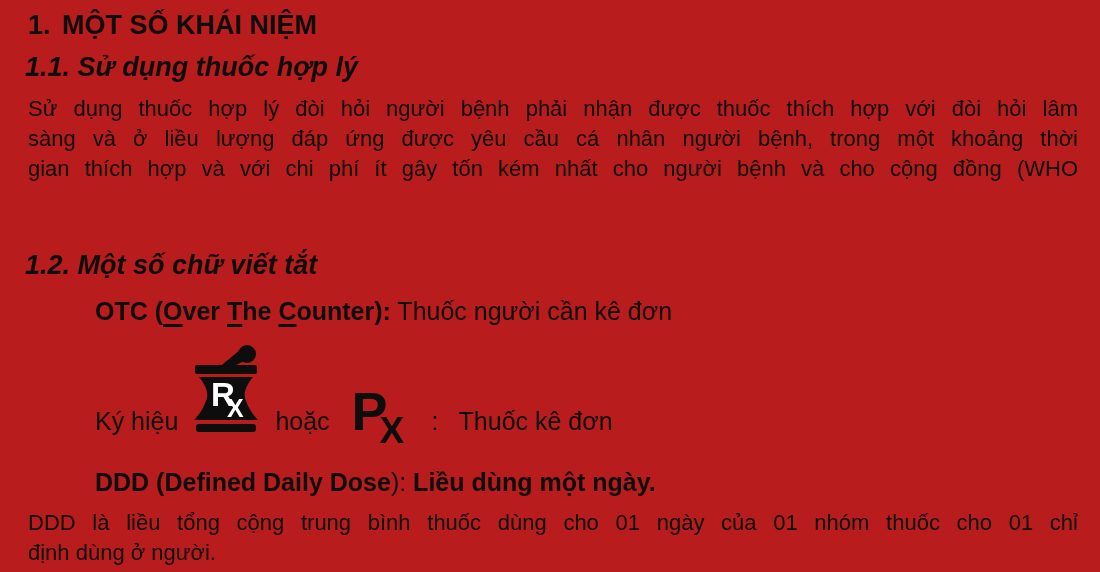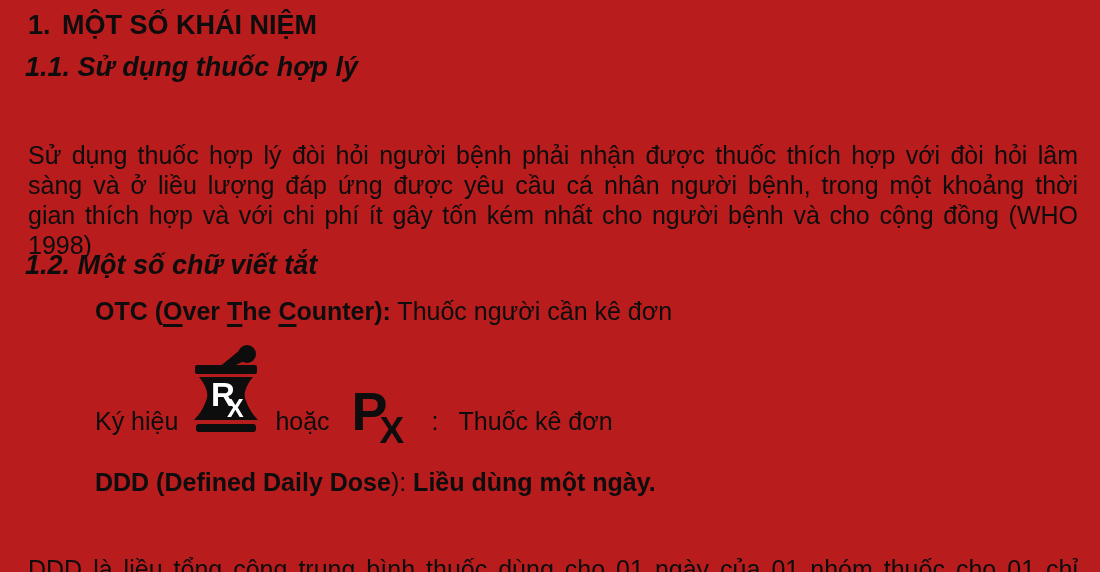--- a/index.html
+++ b/index.html
@@ -23,21 +23,21 @@
 
   .h-sub {
     position: absolute; left: 25px;
     font-size: 27px; font-weight: 700; font-style: italic; white-space: nowrap;
   }
   .h11 { top: 52px; }
   .h12 { top: 250px; }
 
   .para {
     position: absolute; left: 28px; width: 1050px;
-    font-size: 25px; line-height: 30px; margin-top: 46px;
+    font-size: 22px; line-height: 30px;
   }
   .p1 { top: 94px; }
   .p2 { top: 508px; }
   .jline { text-align: justify; text-align-last: justify; }
   .lline { text-align: left; }
 
   .def-line {
     position: absolute; left: 95px;
     font-size: 25px; white-space: nowrap;
   }
@@ -75,21 +75,20 @@
 <div class="page">
 
   <div class="h1"><span class="num">1.</span><span>MỘT SỐ KHÁI NIỆM</span></div>
 
   <div class="h-sub h11">1.1. Sử dụng thuốc hợp lý</div>
 
   <div class="para p1">
     <div class="jline">Sử dụng thuốc hợp lý đòi hỏi người bệnh phải nhận được thuốc thích hợp với đòi hỏi lâm</div>
     <div class="jline">sàng và ở liều lượng đáp ứng được yêu cầu cá nhân người bệnh, trong một khoảng thời</div>
     <div class="jline">gian thích hợp và với chi phí ít gây tốn kém nhất cho người bệnh và cho cộng đồng  (WHO</div>
-    <div class="lline">1998)</div>
   </div>
 
   <div class="h-sub h12">1.2. Một số chữ viết tắt</div>
 
   <div class="def-line otc-line"><span class="b">OTC (</span><span class="b u">O</span><span class="b">ver </span><span class="b u">T</span><span class="b">he </span><span class="b u">C</span><span class="b">ounter):</span><span> Thuốc người cần kê đơn</span></div>
 
   <div class="sym-row">
     <span class="txt">Ký hiệu</span>
 
     <svg class="mortar" width="72" height="92" viewBox="0 0 72 92" xmlns="http://www.w3.org/2000/svg">

